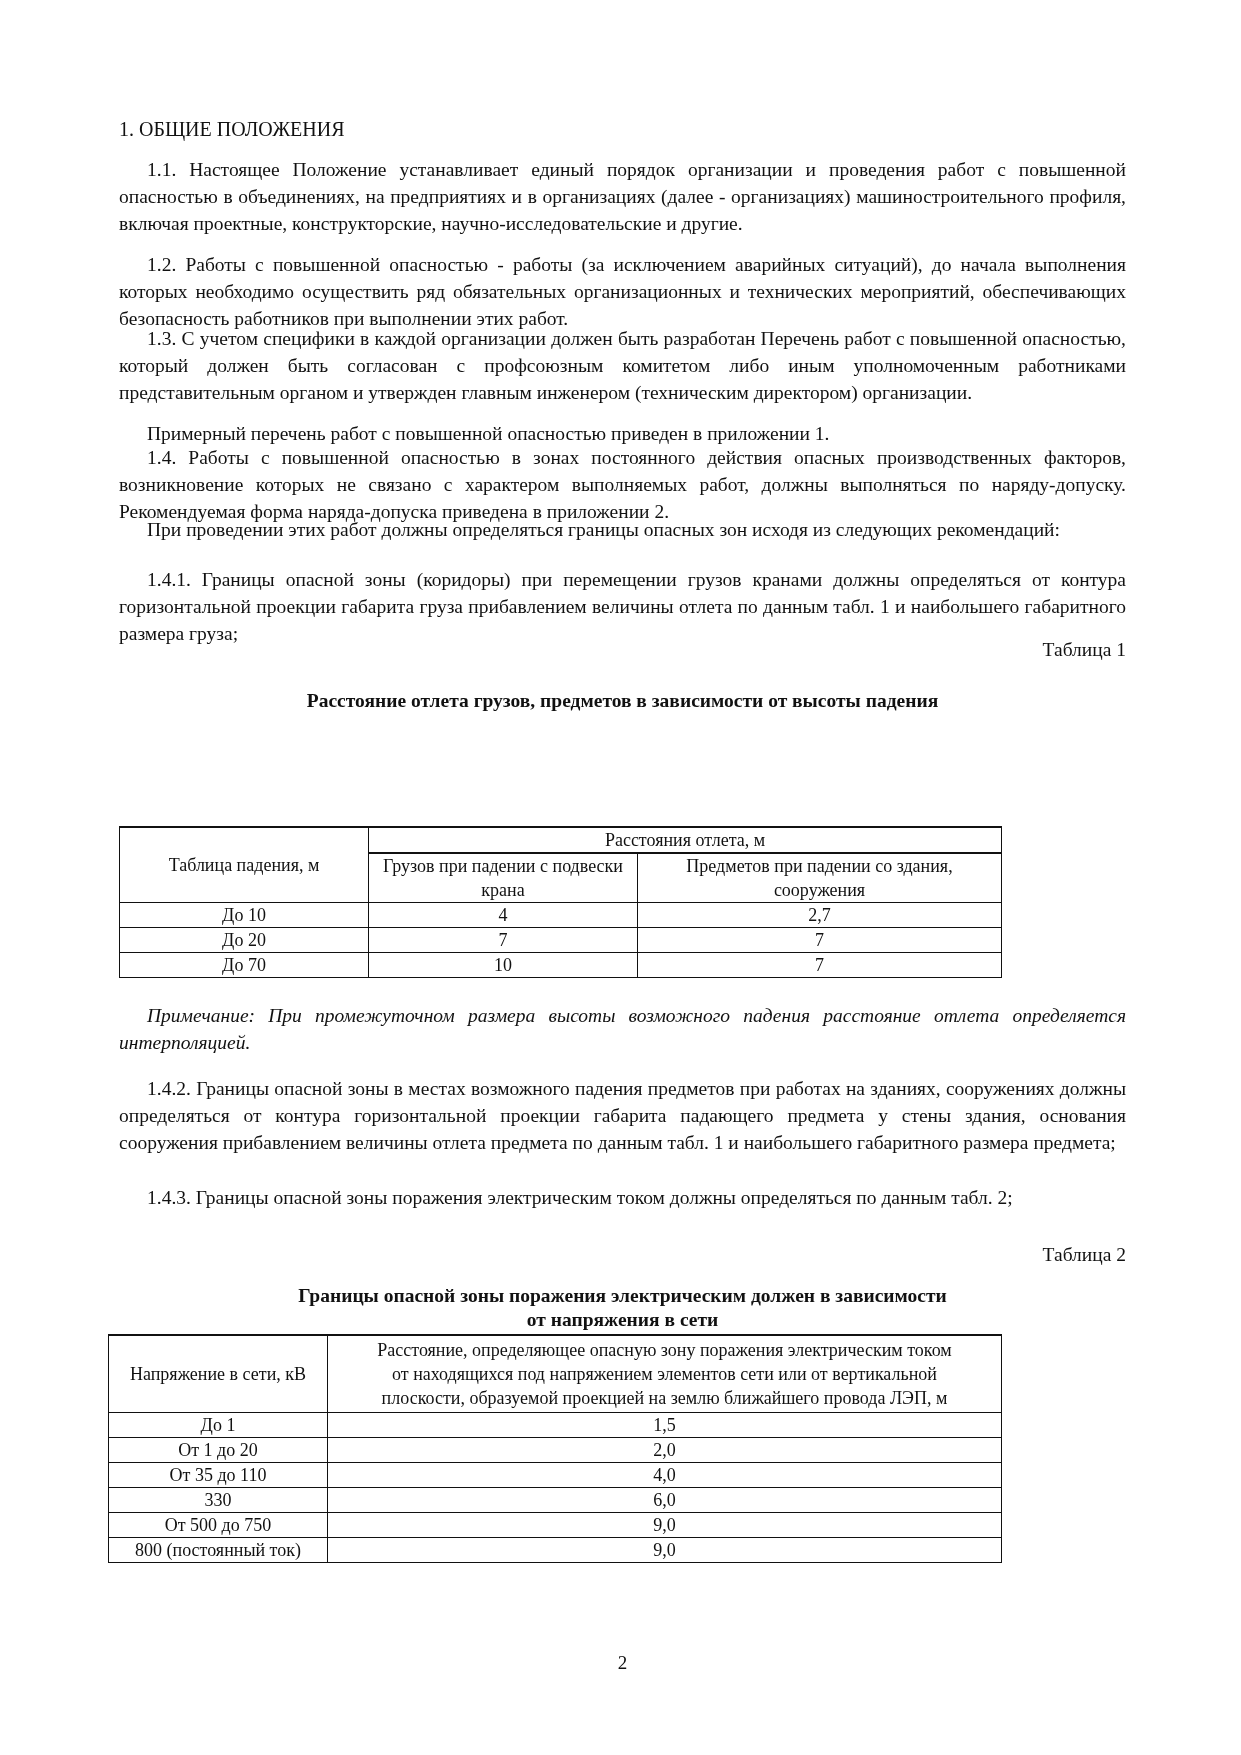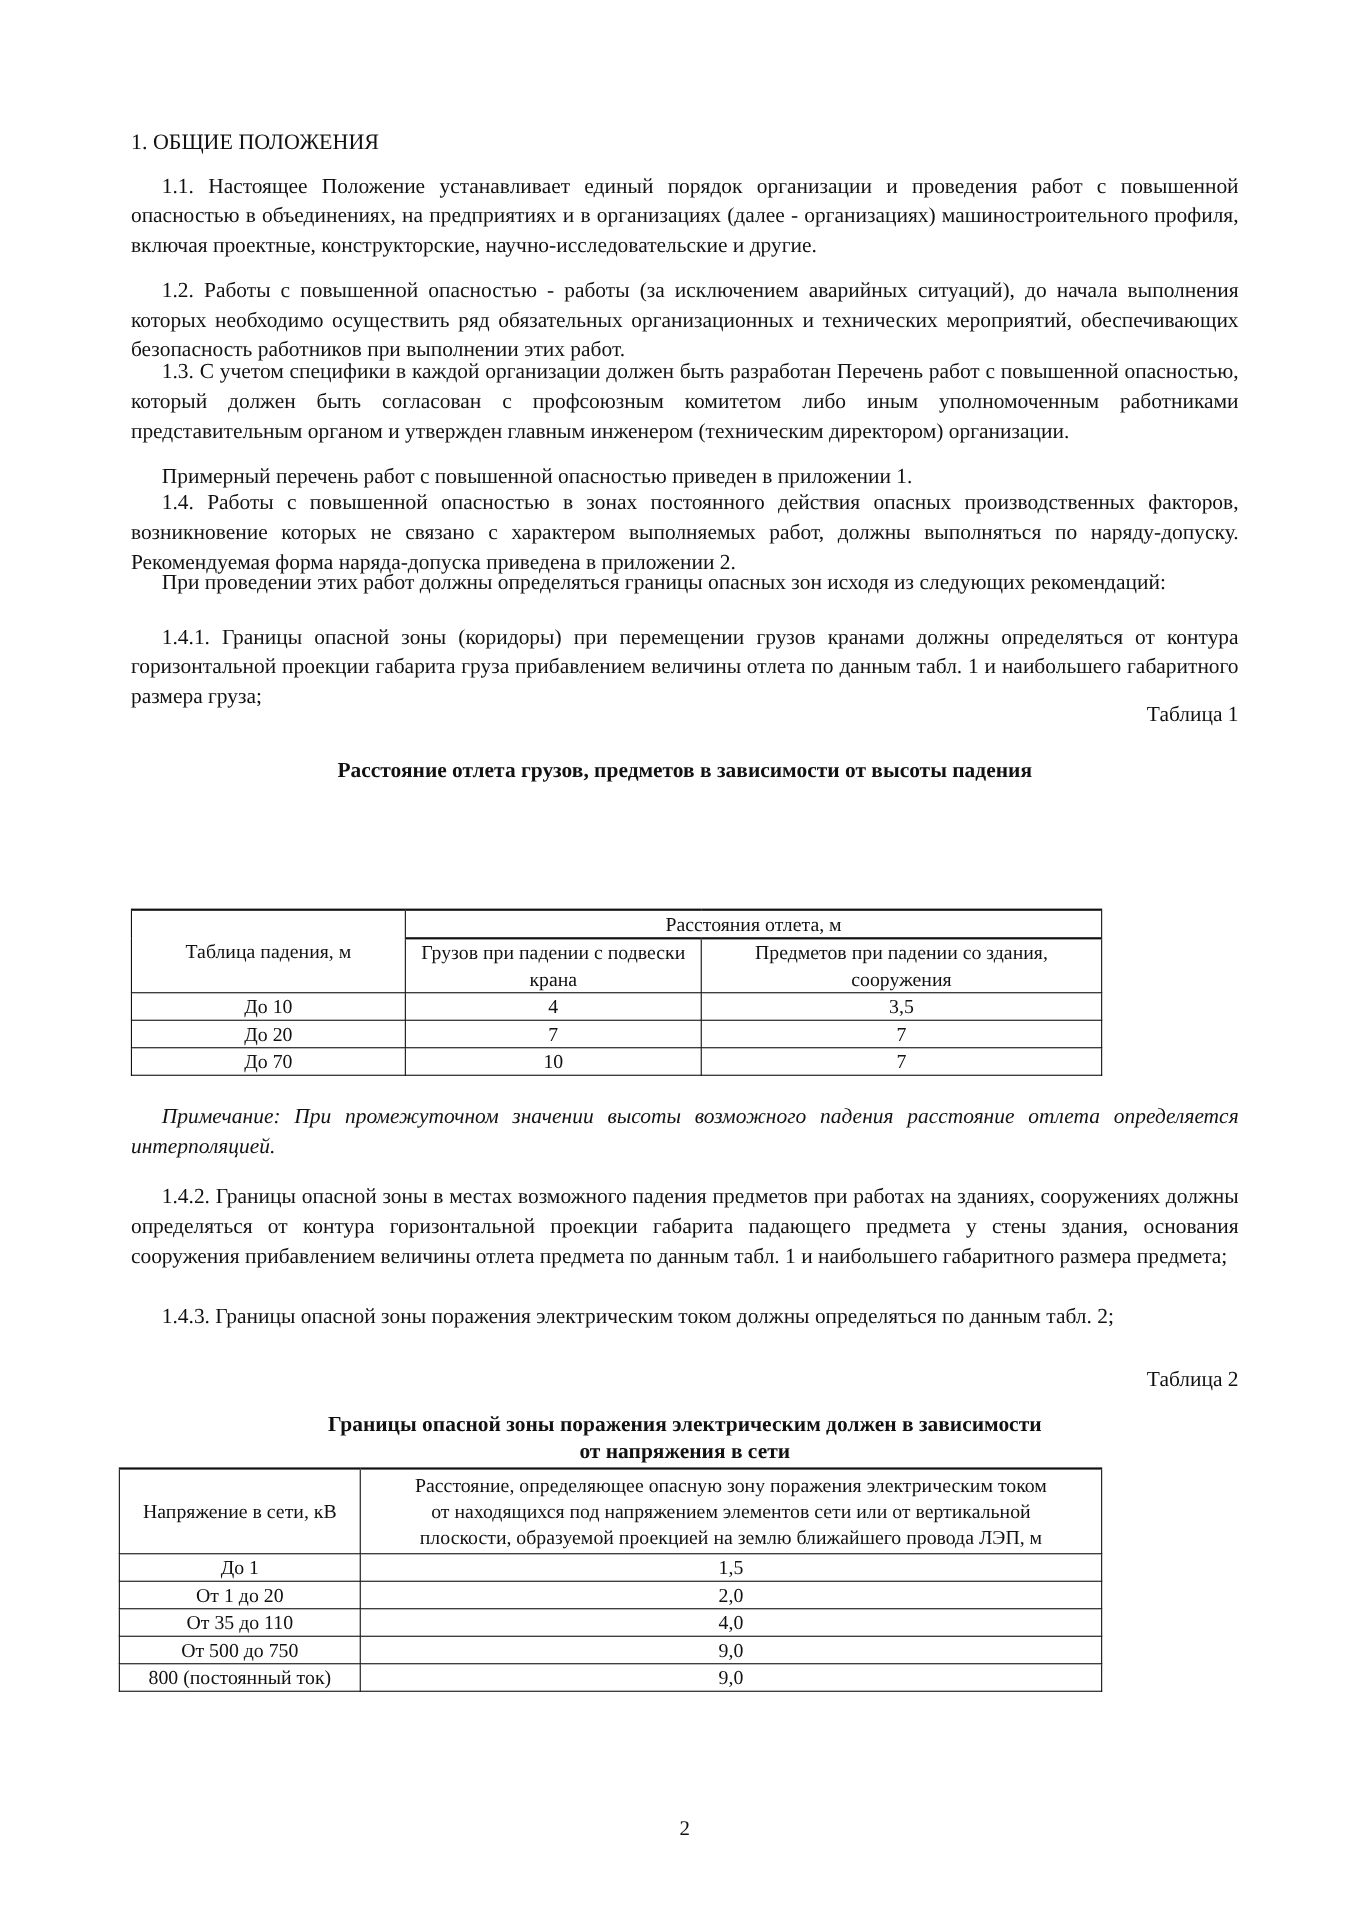--- a/index.html
+++ b/index.html
@@ -56,36 +56,36 @@
       <td rowspan="2" style="width:240px;">Таблица падения, м</td>
       <td colspan="2">Расстояния отлета, м</td>
     </tr>
     <tr>
       <td style="width:260px; border-top:2px solid #111;">Грузов при падении с подвески крана</td>
       <td style="border-top:2px solid #111;">Предметов при падении со здания, сооружения</td>
     </tr>
     <tr>
       <td>До 10</td>
       <td>4</td>
-      <td>3,5</td>
+      <td>2,7</td>
     </tr>
     <tr>
       <td>До 20</td>
       <td>7</td>
       <td>7</td>
     </tr>
     <tr>
       <td>До 70</td>
       <td>10</td>
       <td>7</td>
     </tr>
   </tbody>
     </table>
 
-  <div class="para italic" style="top:1002px;">Примечание: При промежуточном значении высоты возможного падения расстояние отлета определяется интерполяцией.</div>
+  <div class="para italic" style="top:1002px;">Примечание: При промежуточном размера высоты возможного падения расстояние отлета определяется интерполяцией.</div>
   <div class="para" style="top:1075px;">1.4.2. Границы опасной зоны в местах возможного падения предметов при работах на зданиях, сооружениях должны определяться от контура горизонтальной проекции габарита падающего предмета у стены здания, основания сооружения прибавлением величины отлета предмета по данным табл. 1 и наибольшего габаритного размера предмета;</div>
   <div class="para" style="top:1184px;">1.4.3. Границы опасной зоны поражения электрическим током должны определяться по данным табл. 2;</div>
 
   <div class="table-label" style="top:1244px;">Таблица 2</div>
   <div class="table-title" style="top:1283px;">Границы опасной зоны поражения электрическим должен в зависимости</div>
   <div class="table-title" style="top:1307px;">от напряжения в сети</div>
 
   <table class="t2">
     <tbody>
         <tr class="hdr-top">
@@ -98,20 +98,24 @@
     </tr>
     <tr>
       <td>От 1 до 20</td>
       <td>2,0</td>
     </tr>
     <tr>
       <td>От 35 до 110</td>
       <td>4,0</td>
     </tr>
     <tr>
+      <td>330</td>
+      <td>6,0</td>
+    </tr>
+    <tr>
       <td>От 500 до 750</td>
       <td>9,0</td>
     </tr>
     <tr>
       <td>800 (постоянный ток)</td>
       <td>9,0</td>
     </tr>
   </tbody>
     </table>
 

